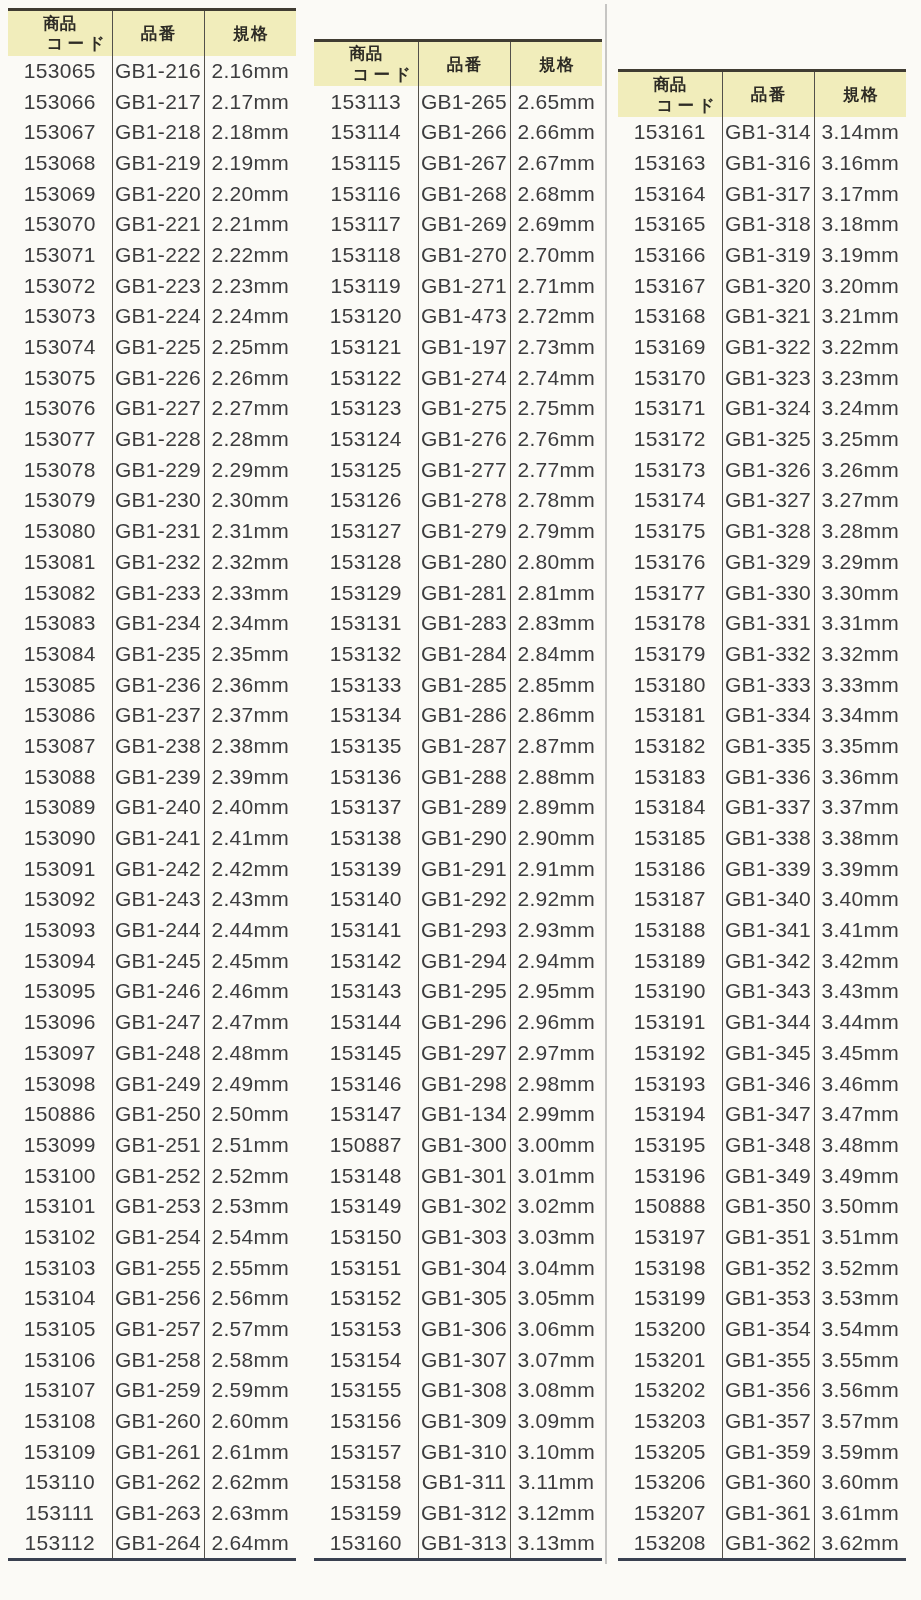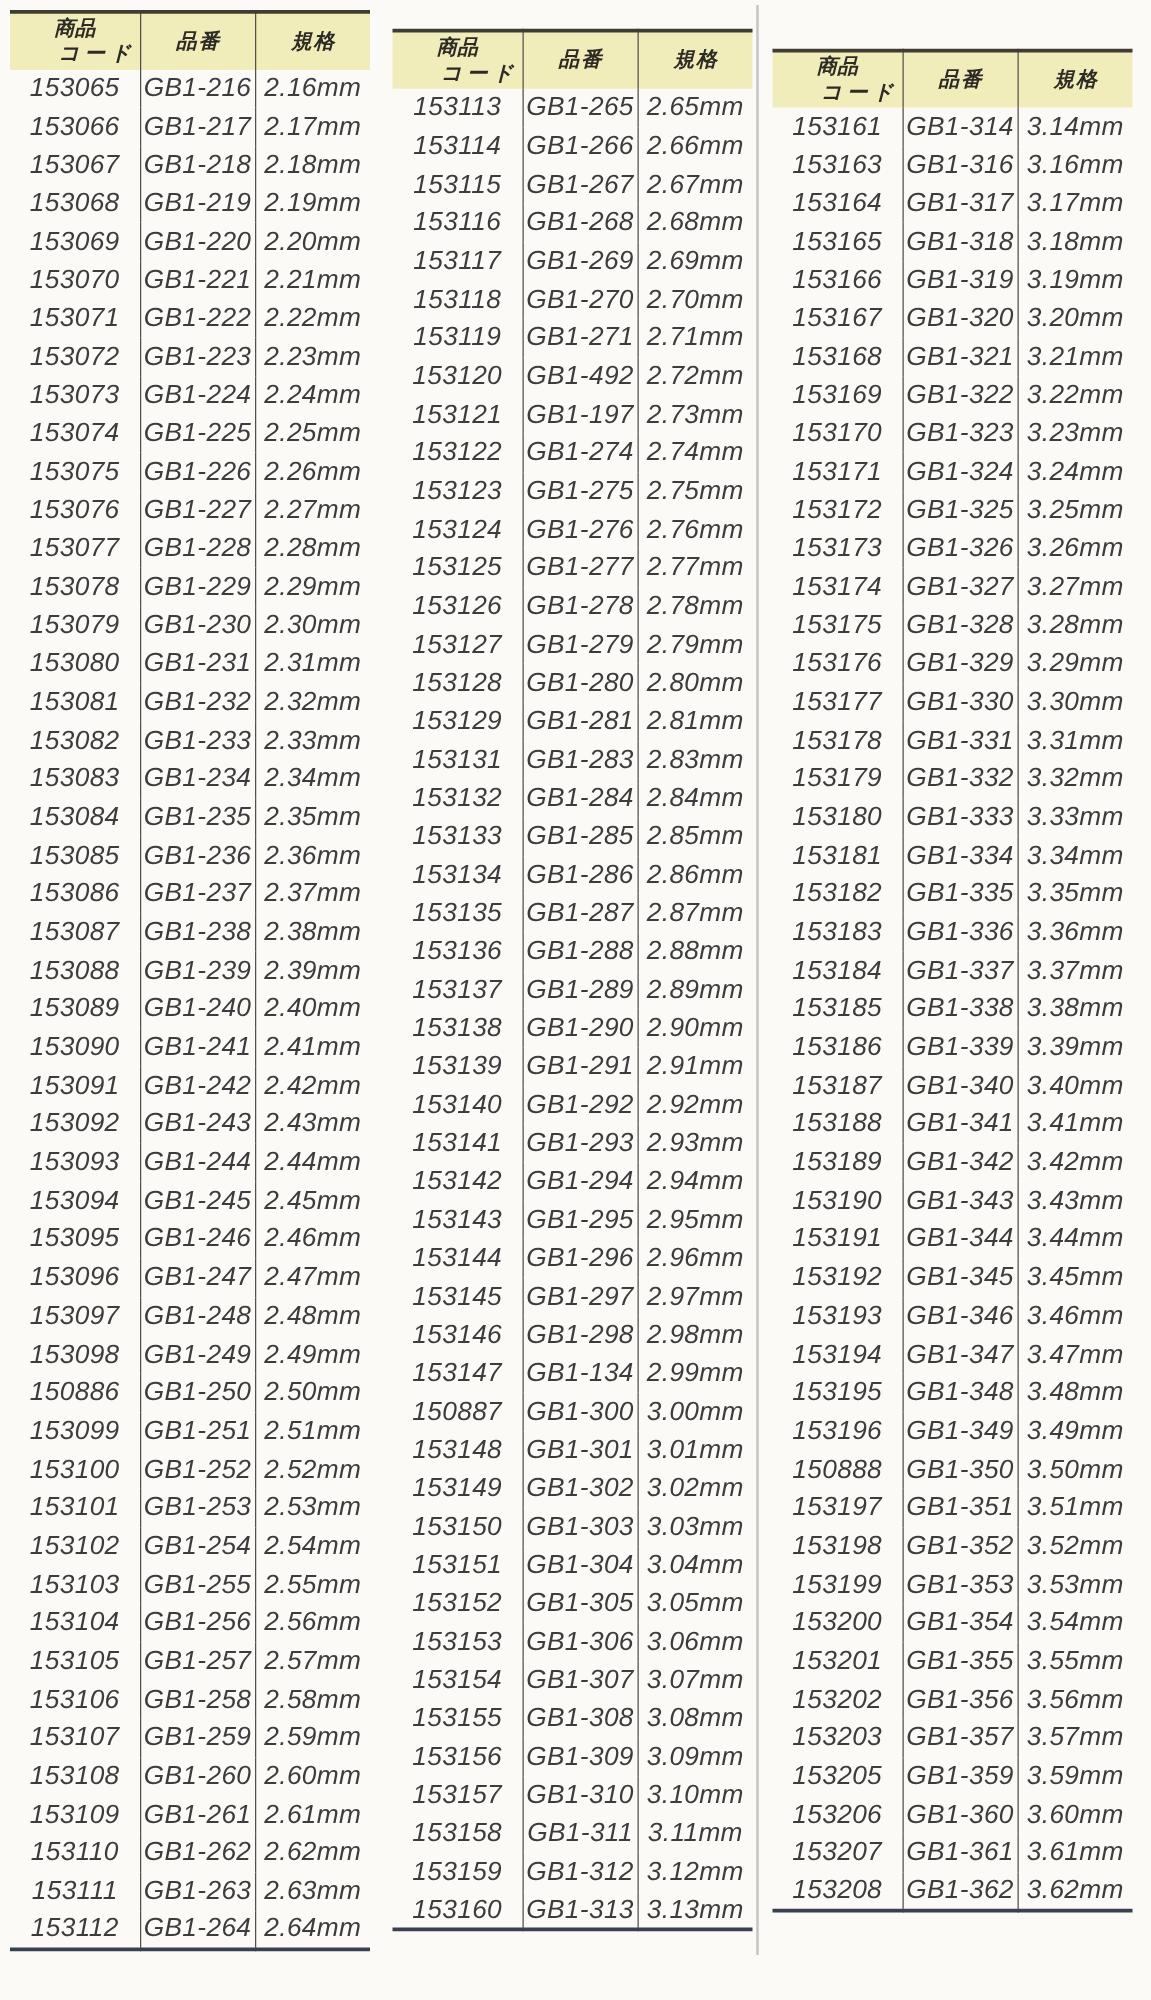--- a/index.html
+++ b/index.html
@@ -5,21 +5,21 @@
   :root{
     --page-bg:#fbfaf6; --header-bg:#f1edbb; --top-border:#403c32; --bottom-border:#394050;
     --sep:#53504a; --body-text:#3c3c3e; --header-text:#2d2b25; --scan-line:#a9a9a7;
   }
   *{box-sizing:border-box;}
   html,body{margin:0;padding:0;}
   body{
     width:921px;height:1600px;overflow:hidden;background:var(--page-bg);
     font-family:"Liberation Sans","DejaVu Sans",sans-serif;position:relative;
   }
-  .sheet{position:relative;display:flex;align-items:center;padding:8px 0 0 8px;font-style:italic;}
+  .sheet{position:relative;display:flex;align-items:flex-end;padding:8px 0 0 8px;}
   table.catalog{
     border-collapse:collapse;table-layout:fixed;width:288px;
     border-top:3px solid var(--top-border);
     border-bottom:3px solid var(--bottom-border);
   }
   .gap-a{margin-left:18px;} .gap-b{margin-left:16px;}
   col.c-code{width:104px;} col.c-part{width:92px;} col.c-spec{width:92px;}
   thead th{
     background:var(--header-bg);height:46px;padding:0;
     font-size:16.5px;font-weight:bold;color:var(--header-text);
@@ -363,21 +363,21 @@
           <td class="sep">GB1-270</td>
           <td>2.70mm</td>
         </tr>
         <tr>
           <td class="sep">153119</td>
           <td class="sep">GB1-271</td>
           <td>2.71mm</td>
         </tr>
         <tr>
           <td class="sep">153120</td>
-          <td class="sep">GB1-492</td>
+          <td class="sep">GB1-473</td>
           <td>2.72mm</td>
         </tr>
         <tr>
           <td class="sep">153121</td>
           <td class="sep">GB1-197</td>
           <td>2.73mm</td>
         </tr>
         <tr>
           <td class="sep">153122</td>
           <td class="sep">GB1-274</td>

